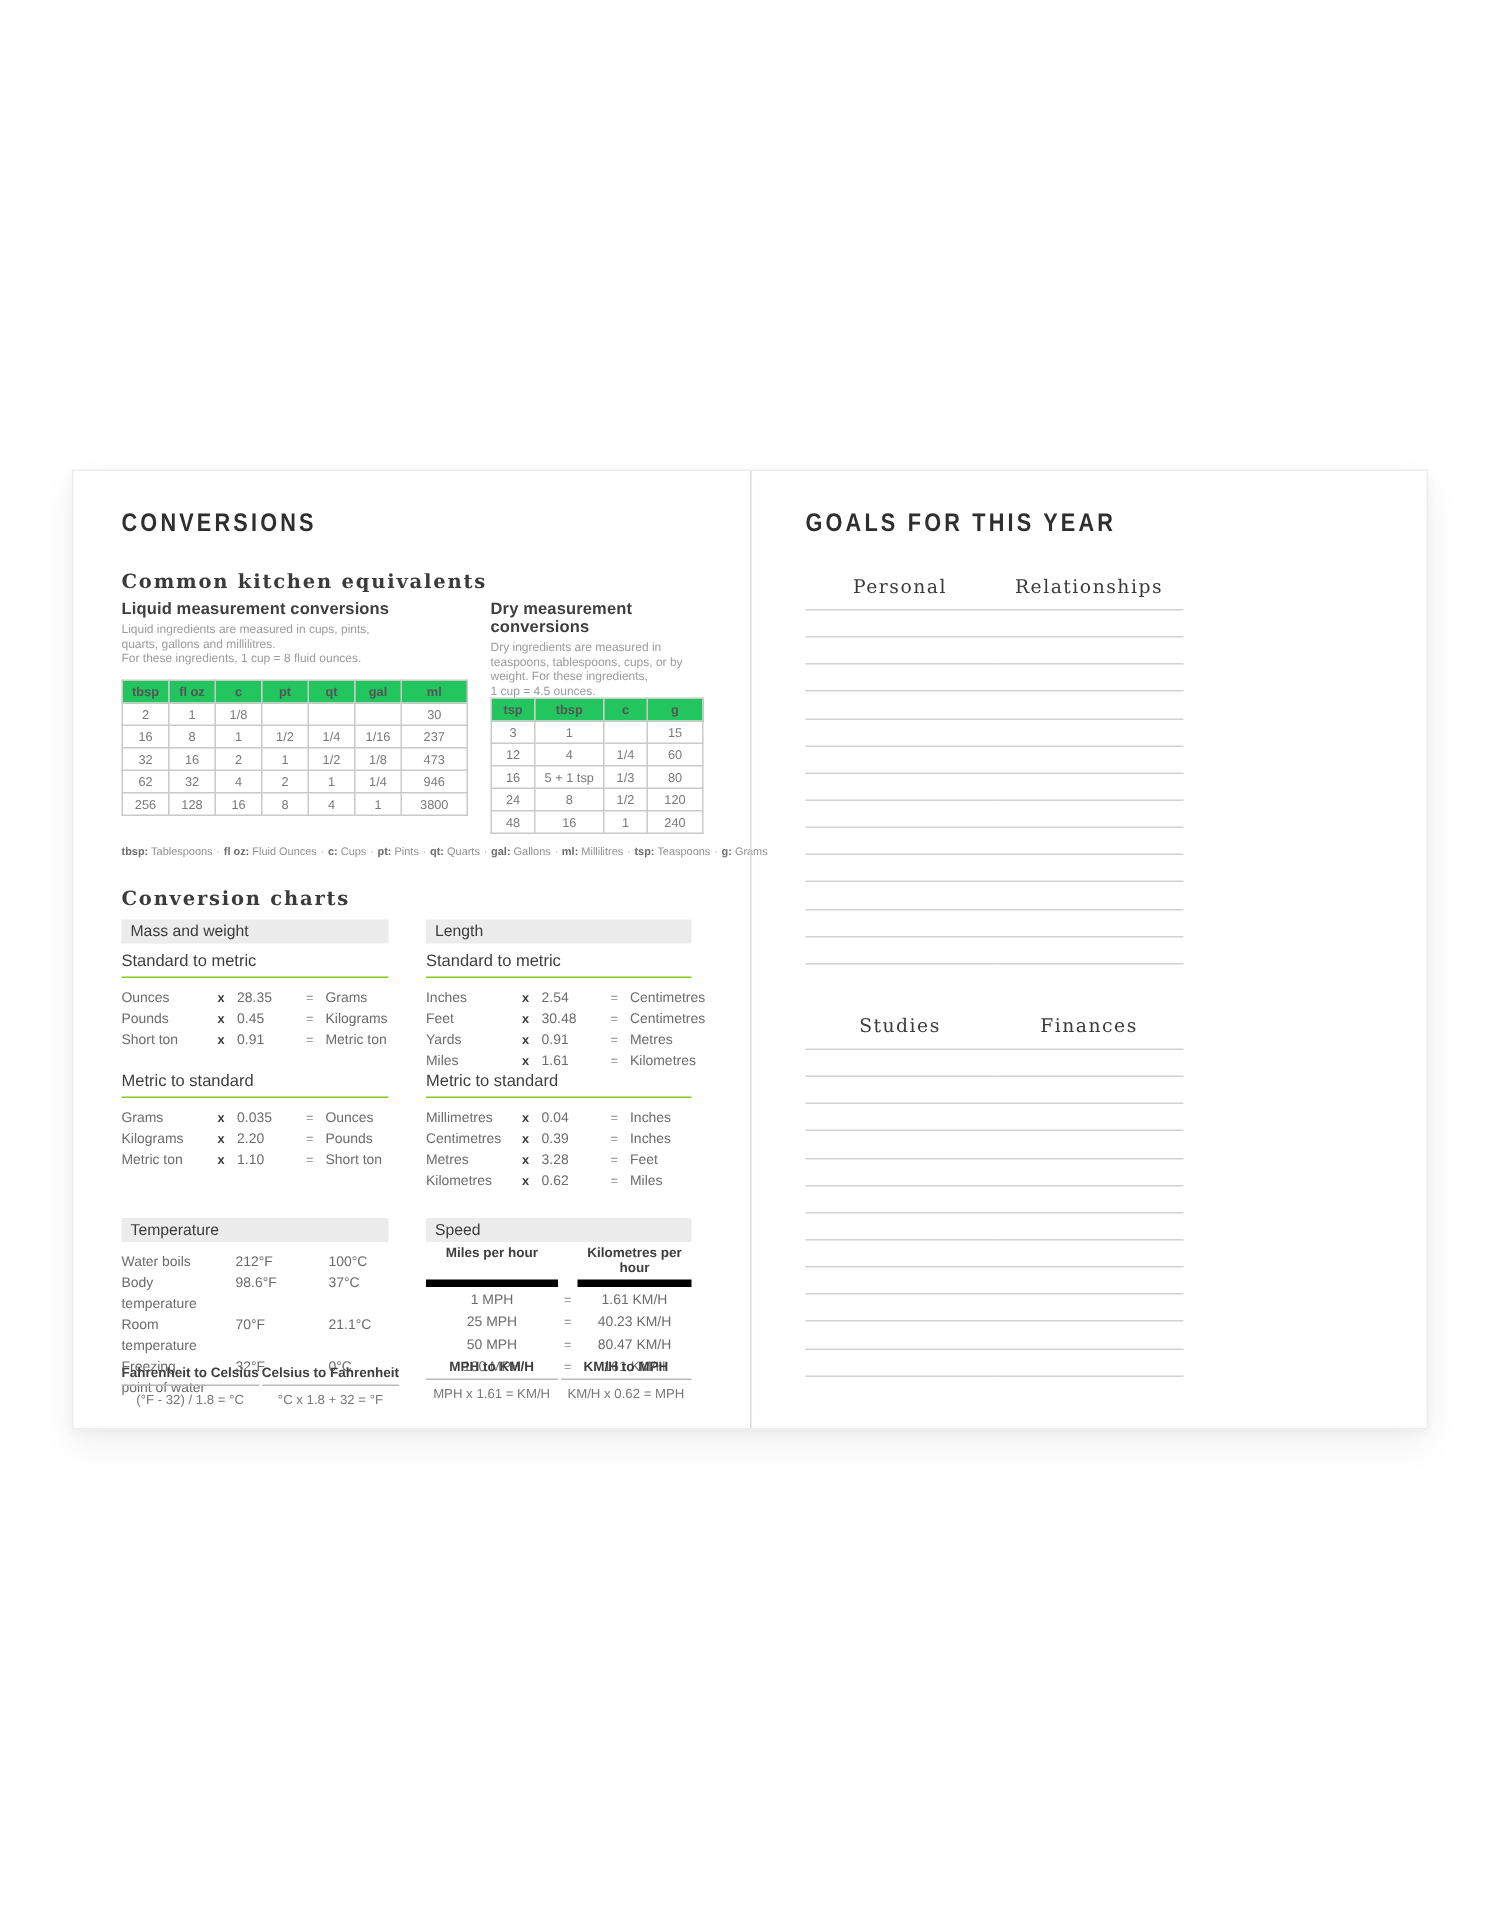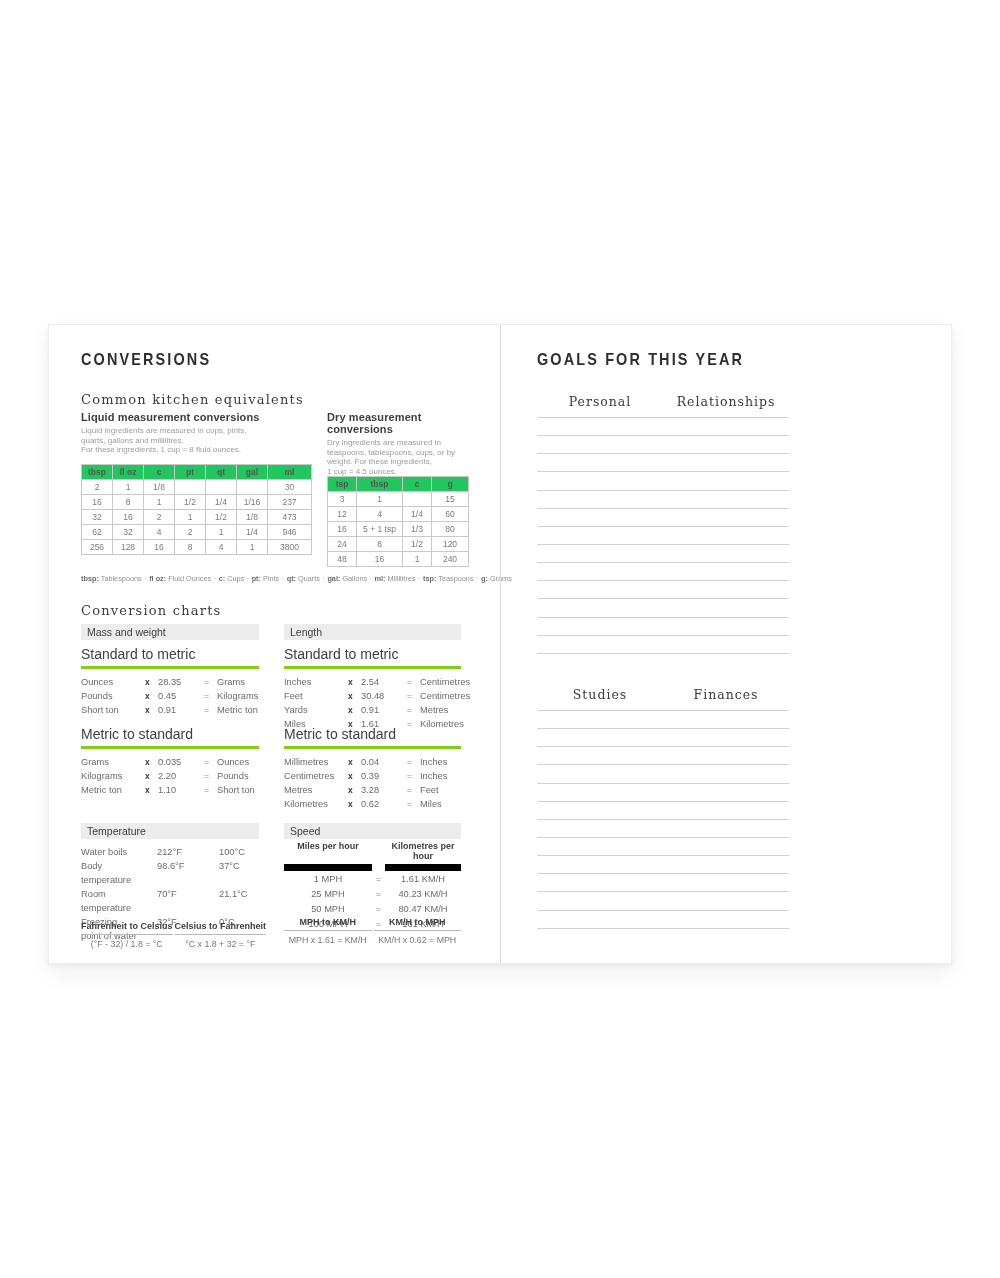--- a/index.html
+++ b/index.html
@@ -2,39 +2,39 @@
 <html><head>
 <meta charset="utf-8">
 <style>
   * { box-sizing: border-box; }
   html,body { margin:0; padding:0; }
   body {
     width:1000px; height:1278px; background:#ffffff;
     font-family:"Liberation Sans", sans-serif; position:relative;
   }
   .spread {
-    position:absolute; left:48px; top:324px; width:904px; height:640px;
+    position:absolute; left:48px; top:313px; width:904px; height:640px;
     background:#fff; border:1px solid #ededed;
     box-shadow:0 2px 6px rgba(0,0,0,.05), 0 10px 24px rgba(0,0,0,.06);
     display:flex;
   }
   .page { width:452px; height:638px; position:relative; }
   .page-left  { padding:25px 32px 0 32px; }
   .page-right { padding:25px 36px 0 36px; }
   .spine {
     position:absolute; left:50%; top:0; bottom:0; width:1px; background:#dadada;
     box-shadow:-4px 0 6px rgba(0,0,0,.035), 4px 0 6px rgba(0,0,0,.035);
   }
   .big-title {
     margin:0; font-size:17px; font-weight:bold; letter-spacing:2.5px;
     color:#2e2e2e; transform:scaleX(.85); transform-origin:left center;
     white-space:nowrap;
   }
   .serif-h {
-    margin:0; font-family:"DejaVu Serif", serif; font-weight:normal;
+    margin:0; font-family:"DejaVu Serif", serif; font-weight:bold;
     font-size:13px; letter-spacing:1.2px; color:#3b3b3b;
   }
   .mt-kitchen { margin-top:22px; }
   .kitchen-cols { display:grid; grid-template-columns:238px auto; column-gap:8px; margin-top:4px; }
   .k-h3 { margin:0; font-size:11px; font-weight:bold; color:#3e3e3e; letter-spacing:.1px; }
   .desc {
     margin:3px 0 0 0; font-size:8px; line-height:9.6px; color:#9b9b9b;
     height:38px; white-space:pre-line;
   }
   .mini-table { border-collapse:collapse; table-layout:fixed; }
@@ -50,40 +50,40 @@
   .fnsep { margin:0 2.5px; color:#aaa; }
   .mt-charts { margin-top:20px; }
   .chart-cols { display:grid; grid-template-columns:178px 177px; column-gap:25px; margin-top:6px; }
   .sec-bar {
     background:#ececec; font-size:10.5px; color:#3c3c3c;
     padding:2px 6px; height:16px; line-height:12px;
   }
   .block-std { height:80px; margin-top:4px; }
   .block-mts { height:99px; }
   .sub-head {
-    font-size:14px; color:#3e3e3e; border-bottom:3px solid #84cc16;
+    font-size:11px; color:#3e3e3e; border-bottom:1px solid #84cc16;
     padding:2px 0 4px 0;
   }
   .crows { margin-top:6px; }
   .crow {
     display:grid; grid-template-columns:64px 13px 46px 13px auto;
     font-size:9.3px; color:#6b6b6b; line-height:14px;
   }
   .cx { font-weight:bold; color:#3a3a3a; font-size:8.5px; }
   .ce { color:#8a8a8a; font-size:8.5px; }
   .temp-body { height:76px; margin-top:6px; }
   .trow {
     display:grid; grid-template-columns:1fr 42px 40px;
     font-size:9.3px; color:#6b6b6b; line-height:14px;gap:20px;
   }
   .speed-body { height:76px; margin-top:2px; }
   .speed-heads, .srow { display:grid; grid-template-columns:88px 13px auto; }
   .sh {
     font-size:9px; font-weight:bold; color:#3e3e3e; text-align:center;
-    border-bottom:7px solid #000000; padding-bottom:3px;
+    border-bottom:5px solid #000000; padding-bottom:3px;
   }
   .srow { font-size:9.3px; color:#6b6b6b; line-height:14px; text-align:center; margin-top:1px; }
   .formulas { display:grid; grid-template-columns:1fr 1fr; column-gap:2px; }
   .ftitle {
     font-size:9px; font-weight:bold; color:#3e3e3e; text-align:center;
     border-bottom:1px solid #b9b9b9; padding-bottom:3px; white-space:nowrap;
   }
   .fformula { font-size:8.8px; color:#787878; text-align:center; margin-top:4px; white-space:nowrap; }
   
   .goal-grid { display:grid; grid-template-columns:1fr 1fr 1fr; column-gap:0; }

